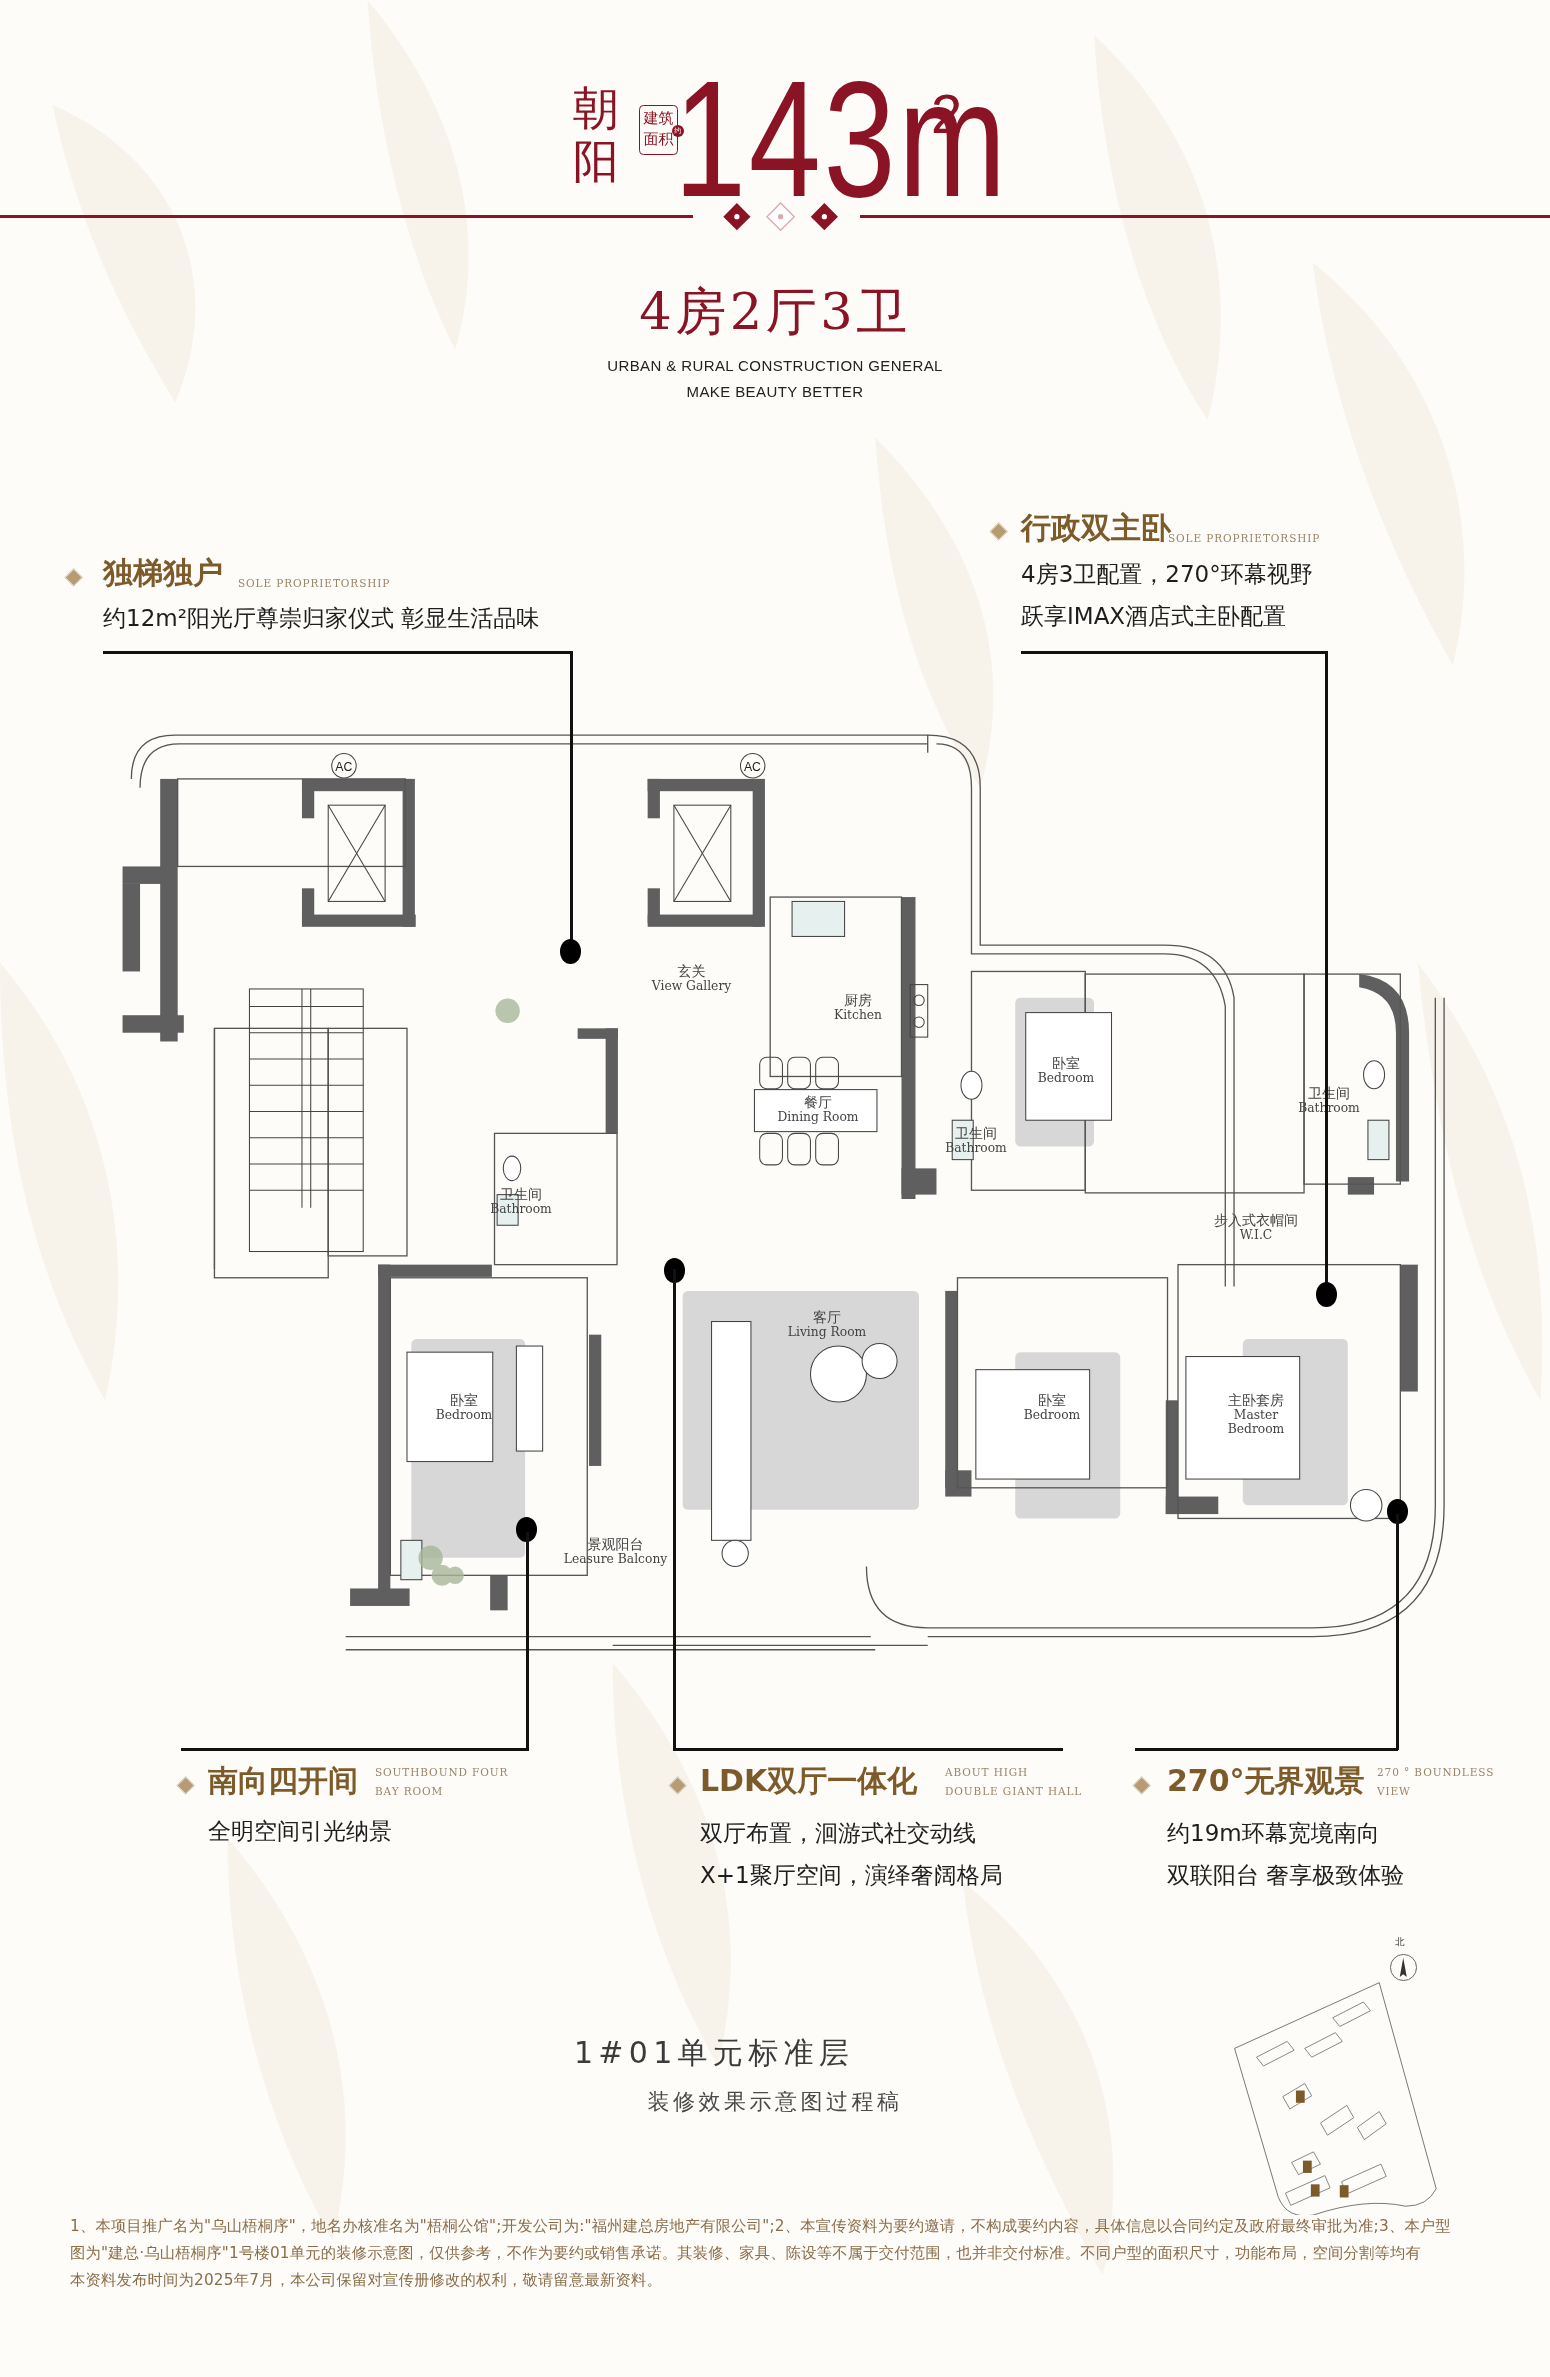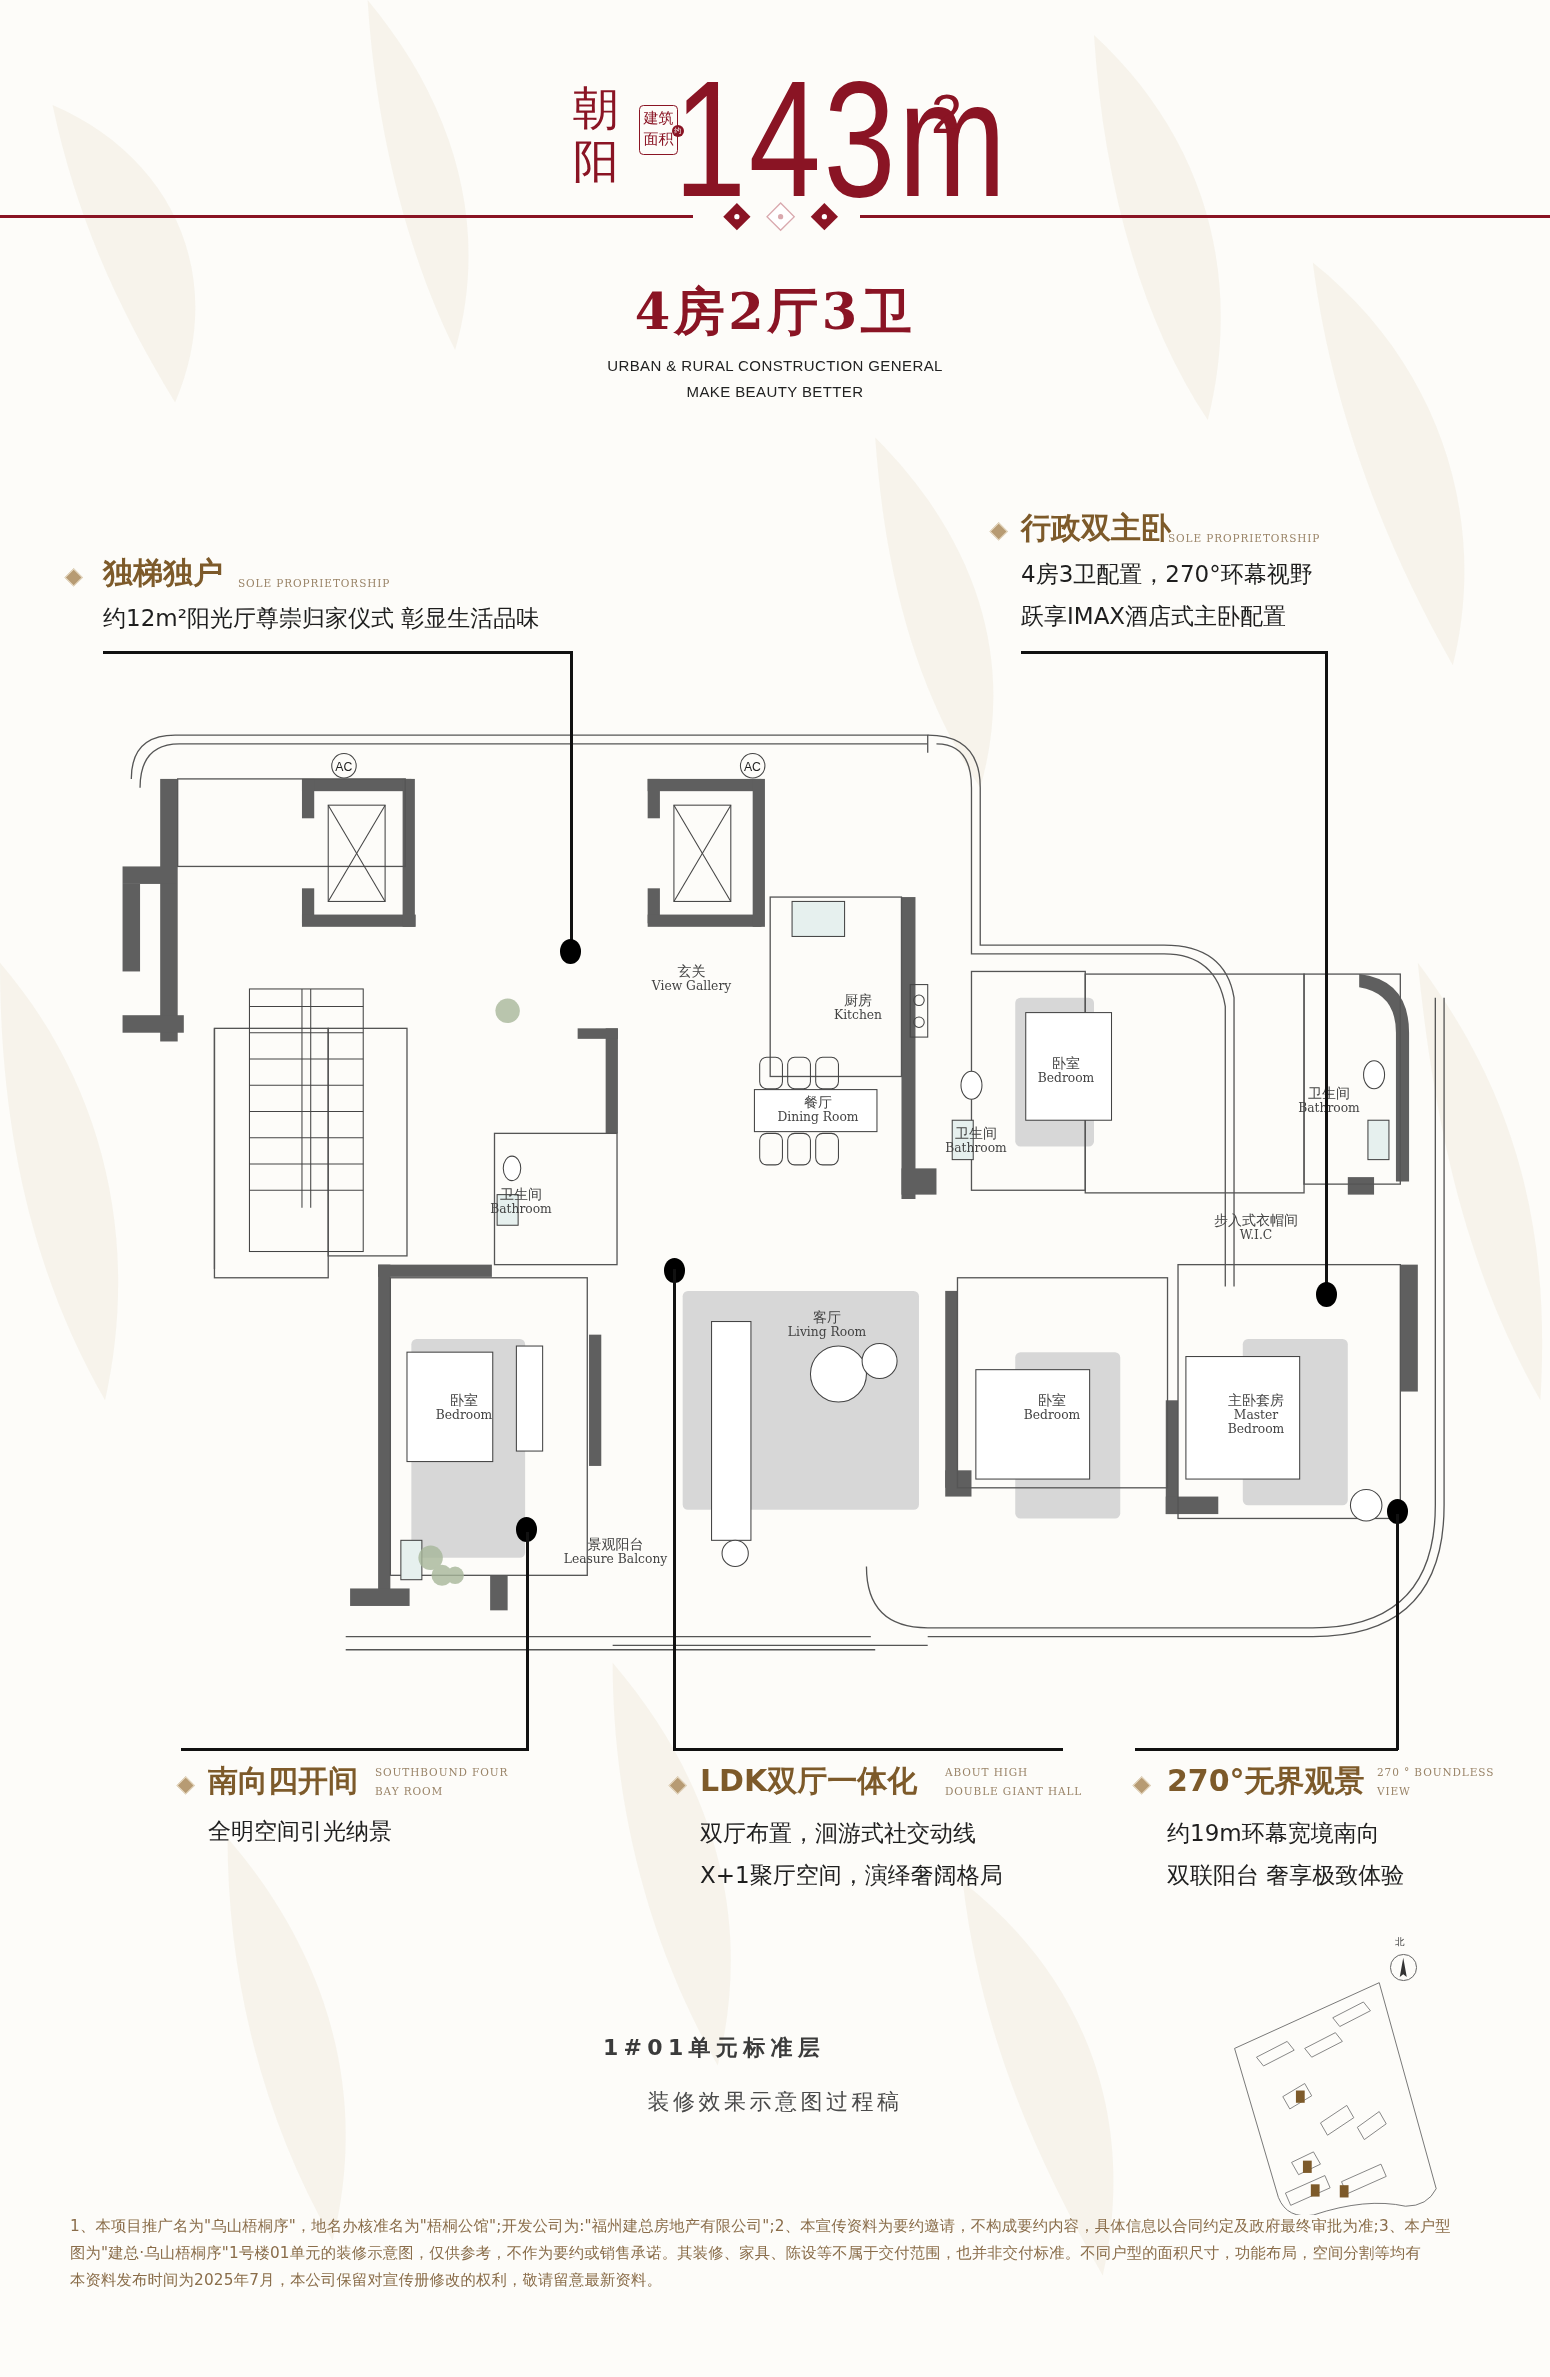--- a/index.html
+++ b/index.html
@@ -5,29 +5,29 @@
   html, body { margin:0; padding:0; }
   body { width:1550px; height:2377px; position:relative; overflow:hidden; background:#fdfcf9; font-family:"DejaVu Sans", sans-serif; }
   .bg-leaf { position:absolute; pointer-events:none; }
   .abs { position:absolute; }
   .hdr-rule { position:absolute; top:215px; height:2.6px; background:#8a1424; }
   .orient { position:absolute; left:573px; top:82px; font-size:46px; line-height:53px; width:49px; color:#8a1424; font-family:"DejaVu Serif", serif; }
   .area-badge { position:absolute; left:639px; top:105px; width:37px; height:46px; border:1.3px solid #8a1424; border-radius:4.4px; color:#8a1424; font-size:15px; line-height:21px; text-align:center; font-family:"DejaVu Serif", serif; padding-top:1.8px; }
   .area-badge .yue { position:absolute; right:-7px; top:19px; width:12.3px; height:12.3px; border-radius:6.1px; background:#8a1424; color:#fff; font-size:7px; line-height:12.3px; }
   .area-num { position:absolute; left:674px; top:60px; font-size:166px; line-height:158px; color:#8a1424; font-family:"Liberation Sans", sans-serif; letter-spacing:3.5px; transform:scaleX(0.78); transform-origin:left top; }
   .area-sup { position:absolute; left:931px; top:81px; font-size:56px; color:#8a1424; font-family:"Liberation Sans", sans-serif; }
-  .layout-title { position:absolute; left:0; width:1550px; top:278px; text-align:center; font-family:"DejaVu Serif", serif; font-size:51px; font-weight:bold; color:#8a1424; letter-spacing:3.5px; }
+  .layout-title { position:absolute; left:0; width:1550px; top:278px; text-align:center; font-family:"DejaVu Serif", serif; font-size:51px; font-weight:normal; color:#8a1424; letter-spacing:3.5px; }
   .slogan { position:absolute; left:0; width:1550px; text-align:center; font-family:"Liberation Sans", sans-serif; font-size:15px; color:#222; letter-spacing:0.4px; }
   .callout .head { position:absolute; font-size:30px; font-weight:bold; color:#7d5a2a; white-space:nowrap; font-family:"DejaVu Sans", sans-serif; }
   .callout .diamond { position:absolute; width:11.4px; height:11.4px; background:#b79b73; transform:rotate(45deg); border:1.8px solid #e8dcc7; }
   .callout .en { position:absolute; font-family:"DejaVu Serif", serif; font-size:10.5px; color:#9a8468; letter-spacing:0.9px; white-space:nowrap; line-height:19px; }
   .callout .desc { position:absolute; font-size:23px; color:#1e1e1e; white-space:nowrap; line-height:42px; }
   .leader { position:absolute; background:#111; }
   .dot { position:absolute; width:21px; height:24.5px; border-radius:50%; background:#000; }
-  .unit-title { position:absolute; left:0; width:1428px; top:2033px; text-align:center; font-size:22px; color:#3b3b3b; letter-spacing:5.3px;font-weight:bold; }
+  .unit-title { position:absolute; left:0; width:1428px; top:2033px; text-align:center; font-size:30px; color:#3b3b3b; letter-spacing:5.3px; }
   .unit-sub { position:absolute; left:0; width:1550px; top:2087px; text-align:center; font-size:22px; color:#4a4a4a; letter-spacing:3.5px; }
   .disclaimer { position:absolute; left:70px; top:2213px; width:1427px; font-size:15.3px; line-height:27px; color:#8a6d4a; letter-spacing:0.2px; }
   .disclaimer p { margin:0; white-space:nowrap; }
   .plan { position:absolute; left:0; top:0; width:1550px; height:2377px; }
   .room-label { position:absolute; text-align:center; font-family:"DejaVu Serif", serif; color:#444; line-height:1.15; }
   .room-label .cn { font-size:14px; font-family:"DejaVu Sans", sans-serif; }
   .room-label .en { font-size:12.3px; }
   .compass { position:absolute; left:1390px; top:1954px; width:24.5px; height:24.5px; border:0.9px solid #666; border-radius:50%; }
   .compass-n { position:absolute; left:1395px; top:1936px; font-size:9.6px; color:#444; }
 </style>

